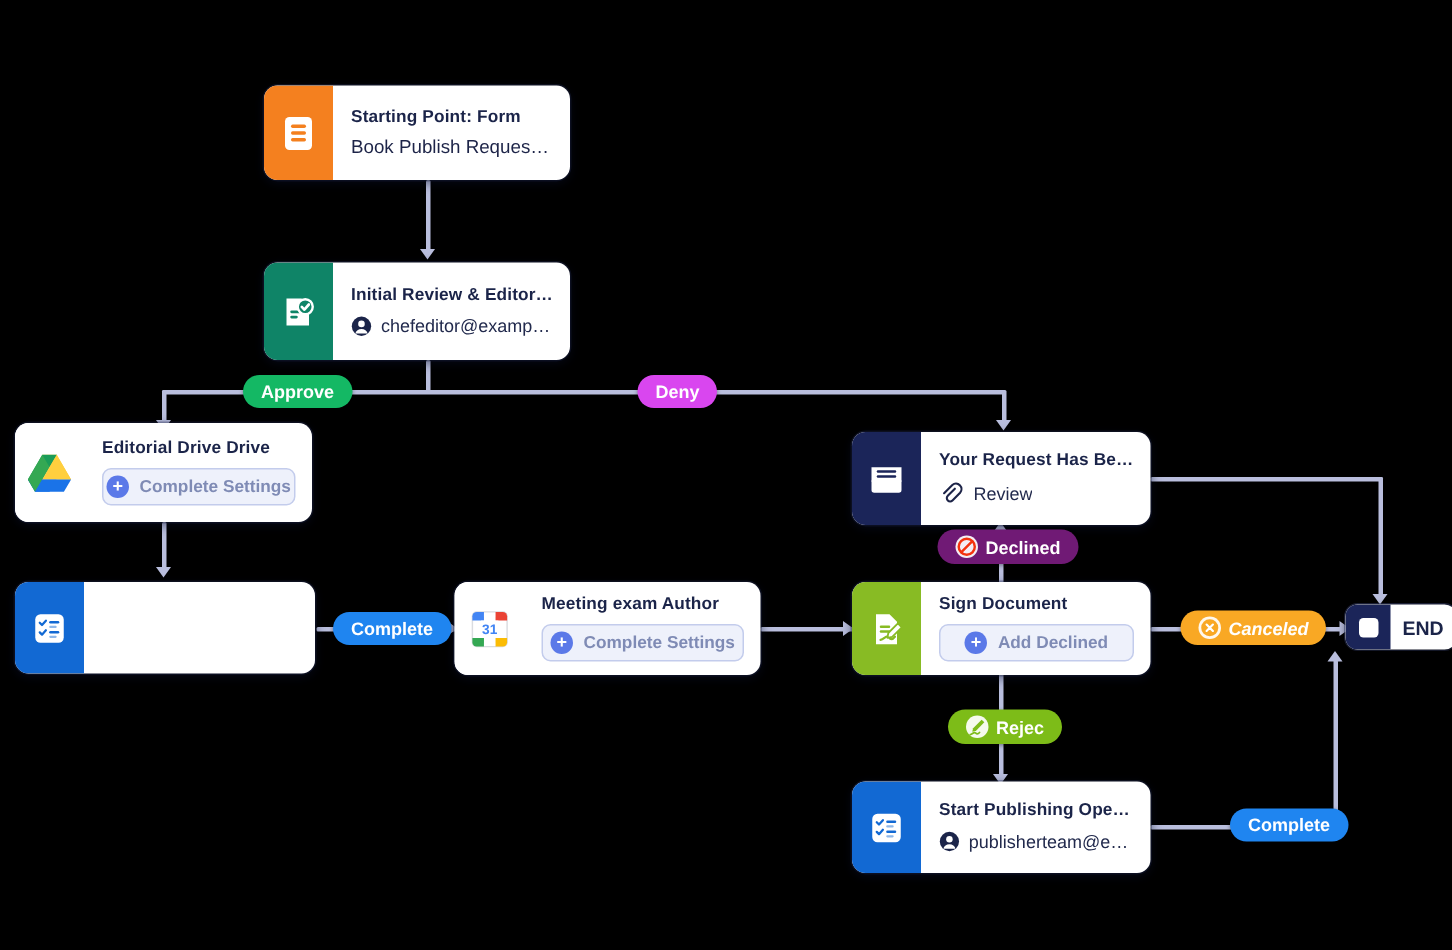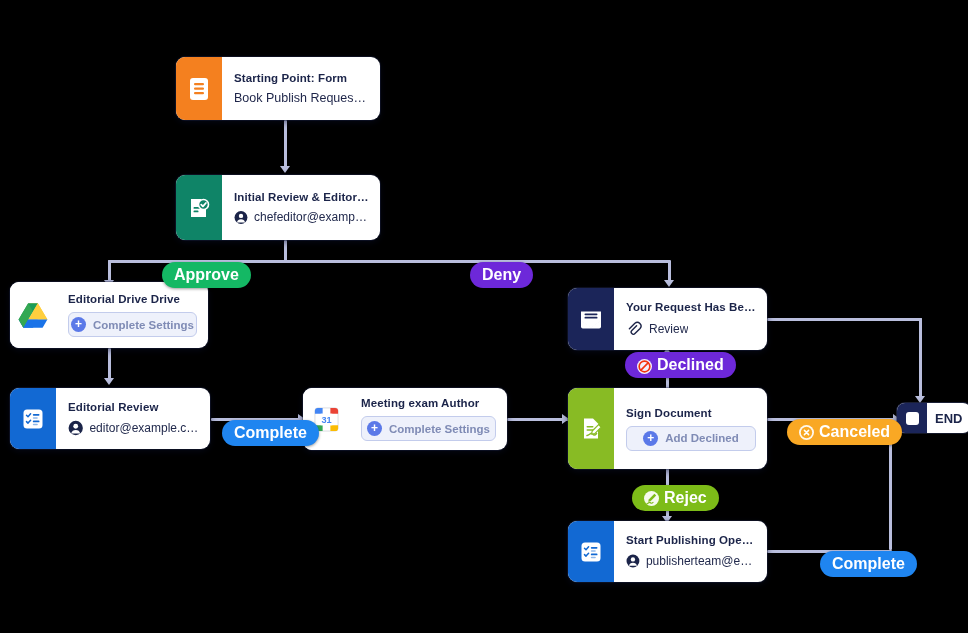--- a/index.html
+++ b/index.html
@@ -132,26 +132,25 @@
   }
 
   
   .pill {
     position: absolute;
     display: flex;
     align-items: center;
     gap: 5px;
     border-radius: 20px;
     padding: 4px 12px;
-    font-size: 16px;
+    font-size: 12px;
     font-weight: bold;
     color: #ffffff;
     white-space: nowrap;
     box-shadow: 0 1px 3px rgba(0,0,0,0.4);
-    margin-top: 12px;
   }
   .pill-icon {
     width: 15px; height: 15px;
     border-radius: 50%;
     background: rgba(255,255,255,0.92);
     display: flex;
     align-items: center;
     justify-content: center;
     flex: 0 0 15px;
   }
@@ -296,31 +295,20 @@
       <svg width="24" height="24" viewBox="0 0 24 24" aria-hidden="true">
         <rect x="2.5" y="2.5" width="19" height="19" rx="3.5" fill="#ffffff"></rect>
         <path d="M5.5 8.2l1.5 1.5 2.6-2.9" fill="none" stroke="#1269d3" stroke-width="1.5" stroke-linecap="round" stroke-linejoin="round"></path>
         <path d="M5.5 14.6l1.5 1.5 2.6-2.9" fill="none" stroke="#1269d3" stroke-width="1.5" stroke-linecap="round" stroke-linejoin="round"></path>
         <rect x="11.8" y="7" width="6.7" height="1.7" rx=".85" fill="#1269d3"></rect>
         <rect x="11.8" y="10.2" width="5" height="1.5" rx=".75" fill="#8fb8ea"></rect>
         <rect x="11.8" y="13.6" width="6.7" height="1.7" rx=".85" fill="#1269d3"></rect>
         <rect x="11.8" y="16.8" width="5" height="1.5" rx=".75" fill="#8fb8ea"></rect>
       </svg>
     </div>
-    <div class="node-body">
-      <div class="node-title">Editorial Review</div>
-      <div class="node-sub">
-        <svg width="16" height="16" viewBox="0 0 16 16" aria-hidden="true">
-          <circle cx="8" cy="8" r="7.4" fill="#1b2449"></circle>
-          <circle cx="8" cy="6.2" r="2.5" fill="#ffffff"></circle>
-          <path d="M3.3 13.6a4.9 4.9 0 0 1 9.4 0z" fill="#ffffff"></path>
-        </svg>
-        <span class="node-sub-text">editor@example.com</span>
-      </div>
-    </div>
   </div>
 
   <div class="node" style="left:303px; top:388px; width:204px; height:62px;">
     <div class="node-icon" style="background:#ffffff;">
       <svg width="27" height="27" viewBox="0 0 28 28" aria-hidden="true">
         <rect x="2" y="2" width="24" height="24" rx="3" fill="#ffffff" stroke="#dadce0" stroke-width="1"></rect>
         <path d="M2 5a3 3 0 0 1 3-3h5v6H2z" fill="#4285f4"></path>
         <path d="M18 2h5a3 3 0 0 1 3 3v3h-8z" fill="#ea4335"></path>
         <path d="M26 20v3a3 3 0 0 1-3 3h-5v-6z" fill="#fbbc04"></path>
         <path d="M2 20h8v6H5a3 3 0 0 1-3-3z" fill="#34a853"></path>
@@ -350,21 +338,21 @@
       <div class="node-title">Your Request Has Been Rejec...</div>
       <div class="node-sub">
         <svg width="17" height="17" viewBox="0 0 18 18" aria-hidden="true">
           <path d="M11.2 6.1l-5 5a2.3 2.3 0 0 0 3.3 3.3l5.4-5.4a3.9 3.9 0 0 0-5.5-5.5L3.6 9.3" fill="none" stroke="#1d2448" stroke-width="1.5" stroke-linecap="round"></path>
         </svg>
         <span class="node-sub-text">Review</span>
       </div>
     </div>
   </div>
 
-  <div class="node" style="left:568px; top:388px; width:199px; height:81px;">
+  <div class="node" style="left:568px; top:388px; width:199px; height:62px;">
     <div class="node-icon" style="background:#88bb24;">
       <svg width="24" height="25" viewBox="0 0 24 25" aria-hidden="true">
         <path d="M5 2.5h9l5 5v15H5z" fill="#ffffff"></path>
         <rect x="7.5" y="10" width="7" height="1.6" rx=".8" fill="#88bb24"></rect>
         <rect x="7.5" y="13.2" width="7" height="1.6" rx=".8" fill="#88bb24"></rect>
         <path d="M8 19.6c2-.3 3.2-2.4 4.6-2.4 1.4 0 1.1 1.9 2.6 1.9 1 0 1.7-.7 2.4-1.6" fill="none" stroke="#88bb24" stroke-width="1.5" stroke-linecap="round"></path>
         <path d="M19.6 8.6l2.6 2.6-6.4 6.4-3.2.6.6-3.2z" fill="#ffffff" stroke="#88bb24" stroke-width="1.2" stroke-linejoin="round"></path>
       </svg>
     </div>
     <div class="node-body">
@@ -405,25 +393,25 @@
     <div class="end-icon">
       <div class="end-stop"></div>
     </div>
     <div class="end-label">END</div>
   </div>
 
   <div class="pill" style="left:162px; top:250px; background:#14b864;">
     <span>Approve</span>
   </div>
 
-  <div class="pill" style="left:470px; top:250px; background:#6d28d9;">
+  <div class="pill" style="left:425px; top:250px; background:#d946ef;">
     <span>Deny</span>
   </div>
 
-  <div class="pill" style="left:625px; top:340px; background:#6d28d9;align-items:flex-end;">
+  <div class="pill" style="left:625px; top:353px; background:#701a75;align-items:flex-end;">
     <span class="pill-icon">
       <svg width="13" height="13" viewBox="0 0 16 16" aria-hidden="true">
         <circle cx="8" cy="8" r="6.6" fill="none" stroke="#f4330f" stroke-width="2"></circle>
         <line x1="3.6" y1="12.4" x2="12.4" y2="3.6" stroke="#f4330f" stroke-width="2" stroke-linecap="round"></line>
       </svg>
     </span>
     <span>Declined</span>
   </div>
 
   <div class="pill" style="left:222px; top:408px; background:#1f85f0;">
@@ -433,21 +421,21 @@
   <div class="pill" style="left:632px; top:473px; background:#7dbc18;">
     <span class="pill-icon">
       <svg width="13" height="13" viewBox="0 0 16 16" aria-hidden="true">
         <path d="M11.6 2.2l2.2 2.2-7 7-2.9.7.7-2.9z" fill="#7dbc18"></path>
         <path d="M2.2 14.4c1.6-.2 2.3-1.6 3.6-1.6 1 0 1 1 2.2 1 .8 0 1.4-.5 1.9-1.1" fill="none" stroke="#7dbc18" stroke-width="1.4" stroke-linecap="round"></path>
       </svg>
     </span>
     <span>Rejec</span>
   </div>
 
-  <div class="pill" style="left:787px; top:407px; background:#f9a824;">
+  <div class="pill" style="left:787px; top:407px; background:#f9a824;font-style:italic;">
     <span class="pill-icon">
       <svg width="13" height="13" viewBox="0 0 16 16" aria-hidden="true">
         <circle cx="8" cy="8" r="7" fill="#f9a824"></circle>
         <path d="M5.4 5.4l5.2 5.2M10.6 5.4l-5.2 5.2" stroke="#ffffff" stroke-width="1.8" stroke-linecap="round"></path>
       </svg>
     </span>
     <span>Canceled</span>
   </div>
 
   <div class="pill" style="left:820px; top:539px; background:#1f85f0;">

